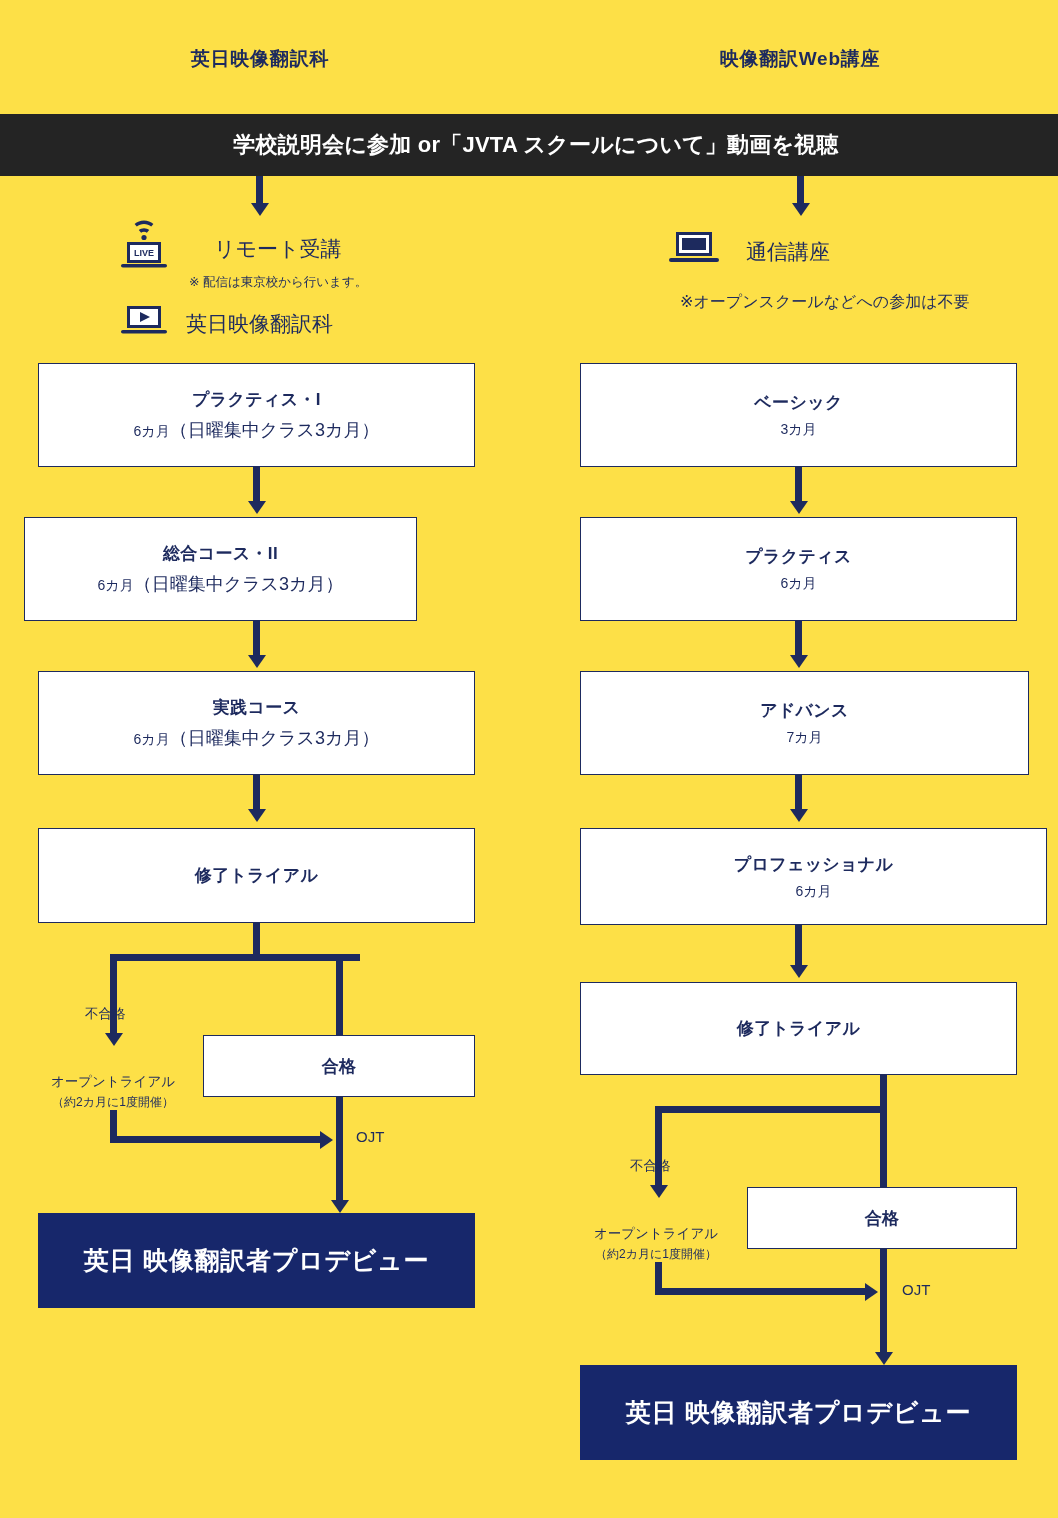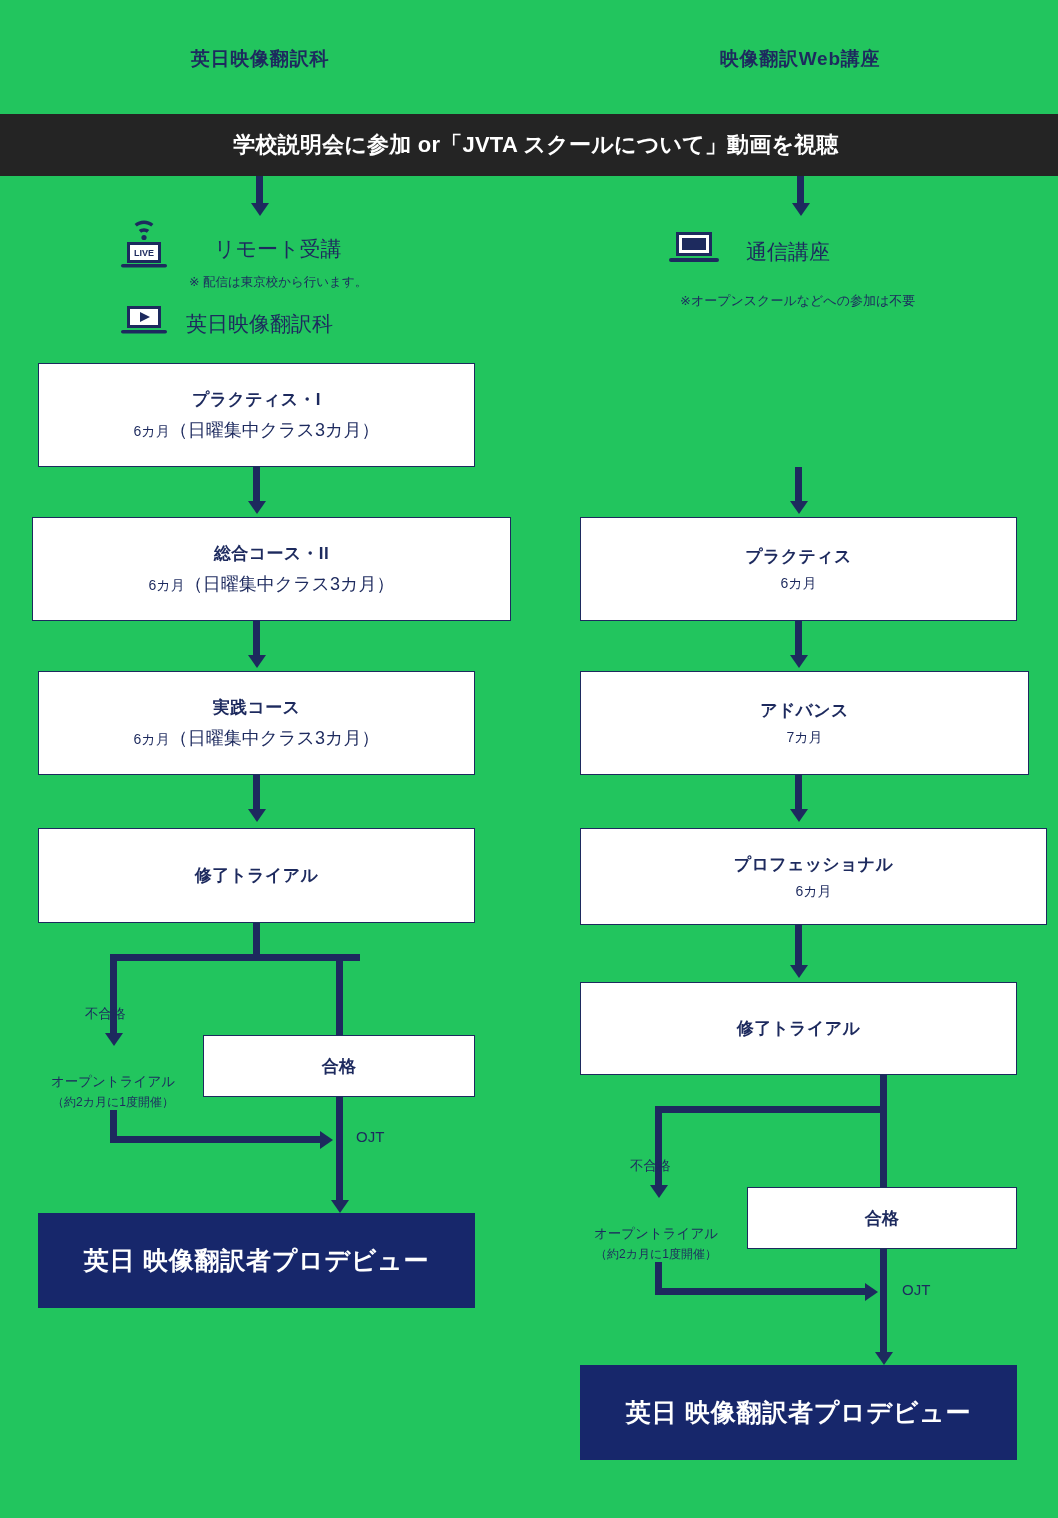--- a/index.html
+++ b/index.html
@@ -9,21 +9,21 @@
   }
   body {
     font-family: "Liberation Sans", "DejaVu Sans", sans-serif;
     color: #1a2a5e;
   }
   #page {
     position: relative;
     width: 1058px;
     height: 1518px;
     overflow: hidden;
-    background: #22c55e;
+    background: #fde047;
   }
   .abs { position: absolute; }
 
   
   .col-title {
     font-size: 19px;
     font-weight: bold;
     color: #1d2a5e;
     letter-spacing: 0.04em;
     text-align: center;
@@ -86,21 +86,21 @@
     font-size: 21px;
     color: #1d2a5e;
     white-space: nowrap;
   }
   .note {
     font-size: 12.5px;
     color: #1d2a5e;
     white-space: nowrap;
   }
   .note-small {
-    font-size: 13px;
+    font-size: 16px;
     color: #1d2a5e;
     white-space: nowrap;
   }
 
   
   .box {
     box-sizing: border-box;
     border: 1.6px solid #1d2a5e;
     background: #ffffff;
     display: flex;
@@ -220,21 +220,21 @@
   <div class="abs box" style="left:38px; top:363px; width:437px; height:104px;">
     <div class="box-title">プラクティス・I</div>
     <div class="box-sub">
       <span>6カ月</span><span class="paren">（日曜集中クラス3カ月）</span>
     </div>
   </div>
 
   <div class="v-line" style="left:253px; top:467px; height:35px;"></div>
   <div class="arrow-down" style="left:247.5px; top:501px;"></div>
 
-  <div class="abs box" style="left:32px; top:517px; width:479px; height:104px;align-items:center;">
+  <div class="abs box" style="left:24px; top:517px; width:393px; height:104px;align-items:center;">
     <div class="box-title">総合コース・II</div>
     <div class="box-sub">
       <span>6カ月</span><span class="paren">（日曜集中クラス3カ月）</span>
     </div>
   </div>
 
   <div class="v-line" style="left:253px; top:621px; height:35px;"></div>
   <div class="arrow-down" style="left:247.5px; top:655px;"></div>
 
   <div class="abs box" style="left:38px; top:671px; width:437px; height:104px;">
@@ -277,20 +277,24 @@
 
   <div class="abs ojt" style="left:356px; top:1128px;">OJT</div>
 
   <div class="v-line" style="left:336px; top:1097px; height:105px;"></div>
   <div class="arrow-down" style="left:330.5px; top:1200px;"></div>
 
   <div class="abs debut" style="left:38px; top:1213px; width:437px; height:95px;">
     <div class="debut-text">英日 映像翻訳者プロデビュー</div>
   </div>
 
+  <div class="abs box" style="left:580px; top:363px; width:437px; height:104px;">
+    <div class="box-title">ベーシック</div>
+    <div class="box-sub">3カ月</div>
+  </div>
 
   <div class="v-line" style="left:795px; top:467px; height:35px;"></div>
   <div class="arrow-down" style="left:789.5px; top:501px;"></div>
 
   <div class="abs box" style="left:580px; top:517px; width:437px; height:104px;">
     <div class="box-title">プラクティス</div>
     <div class="box-sub">6カ月</div>
   </div>
 
   <div class="v-line" style="left:795px; top:621px; height:35px;"></div>

